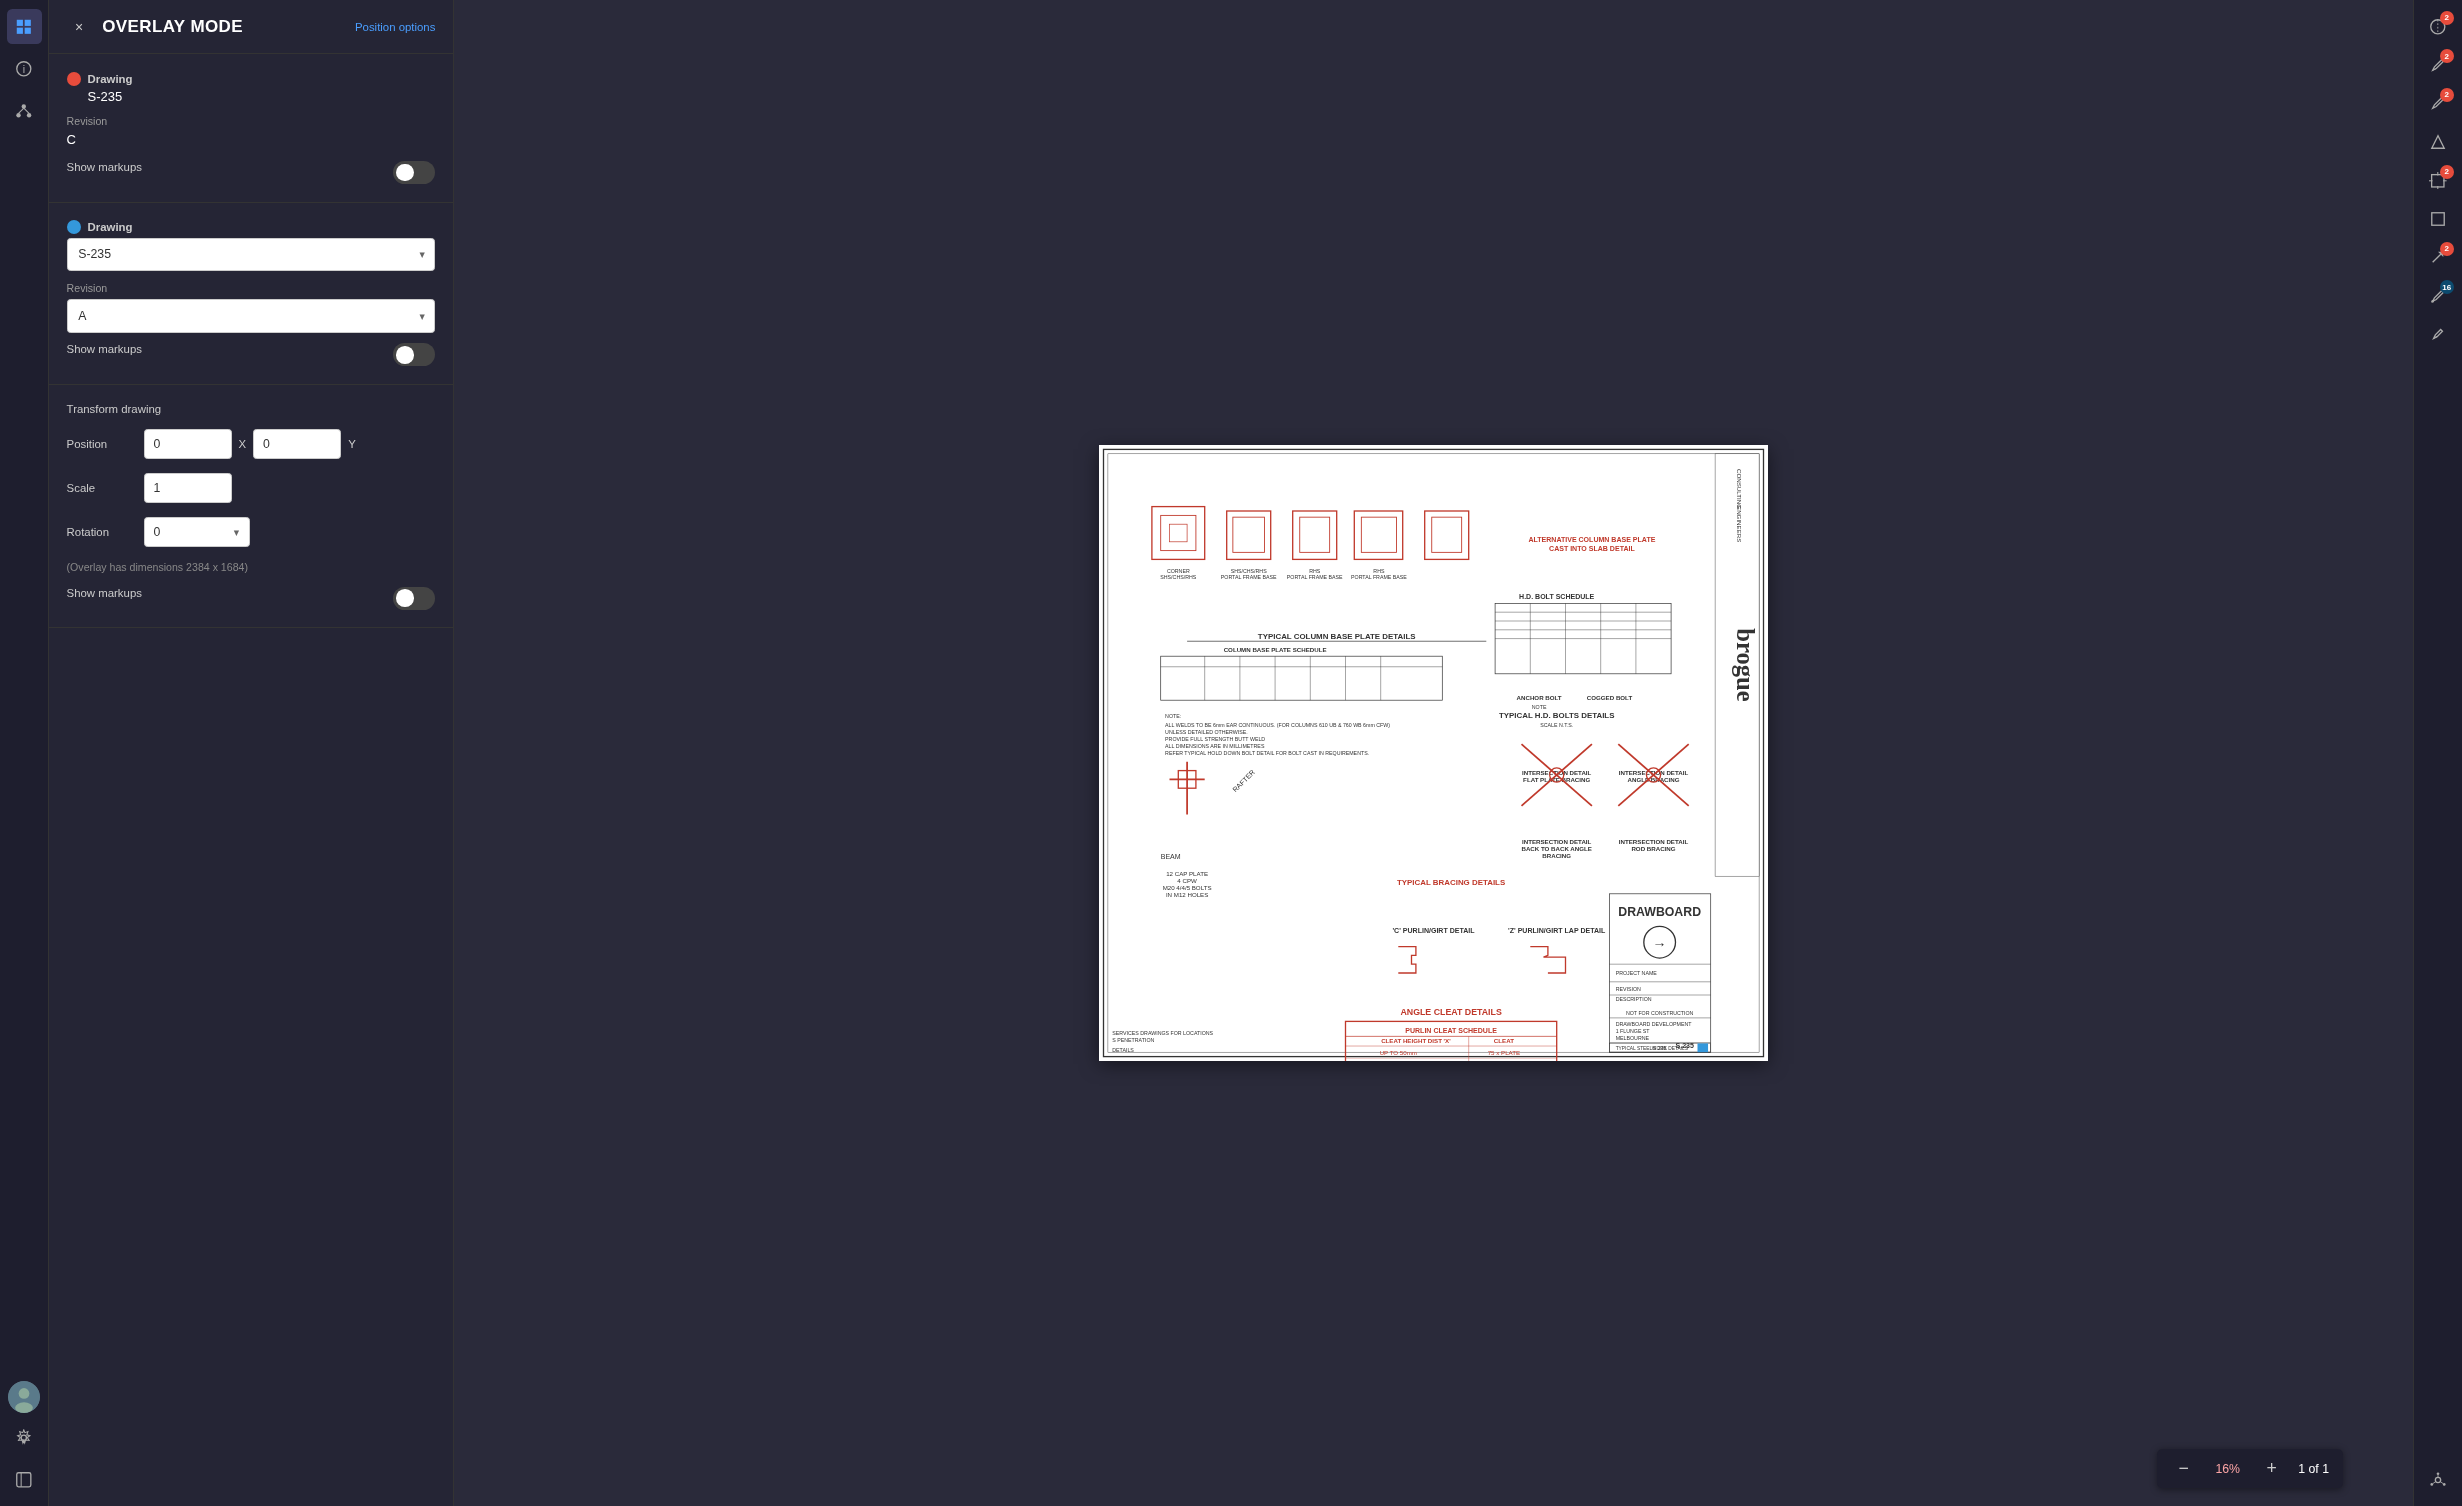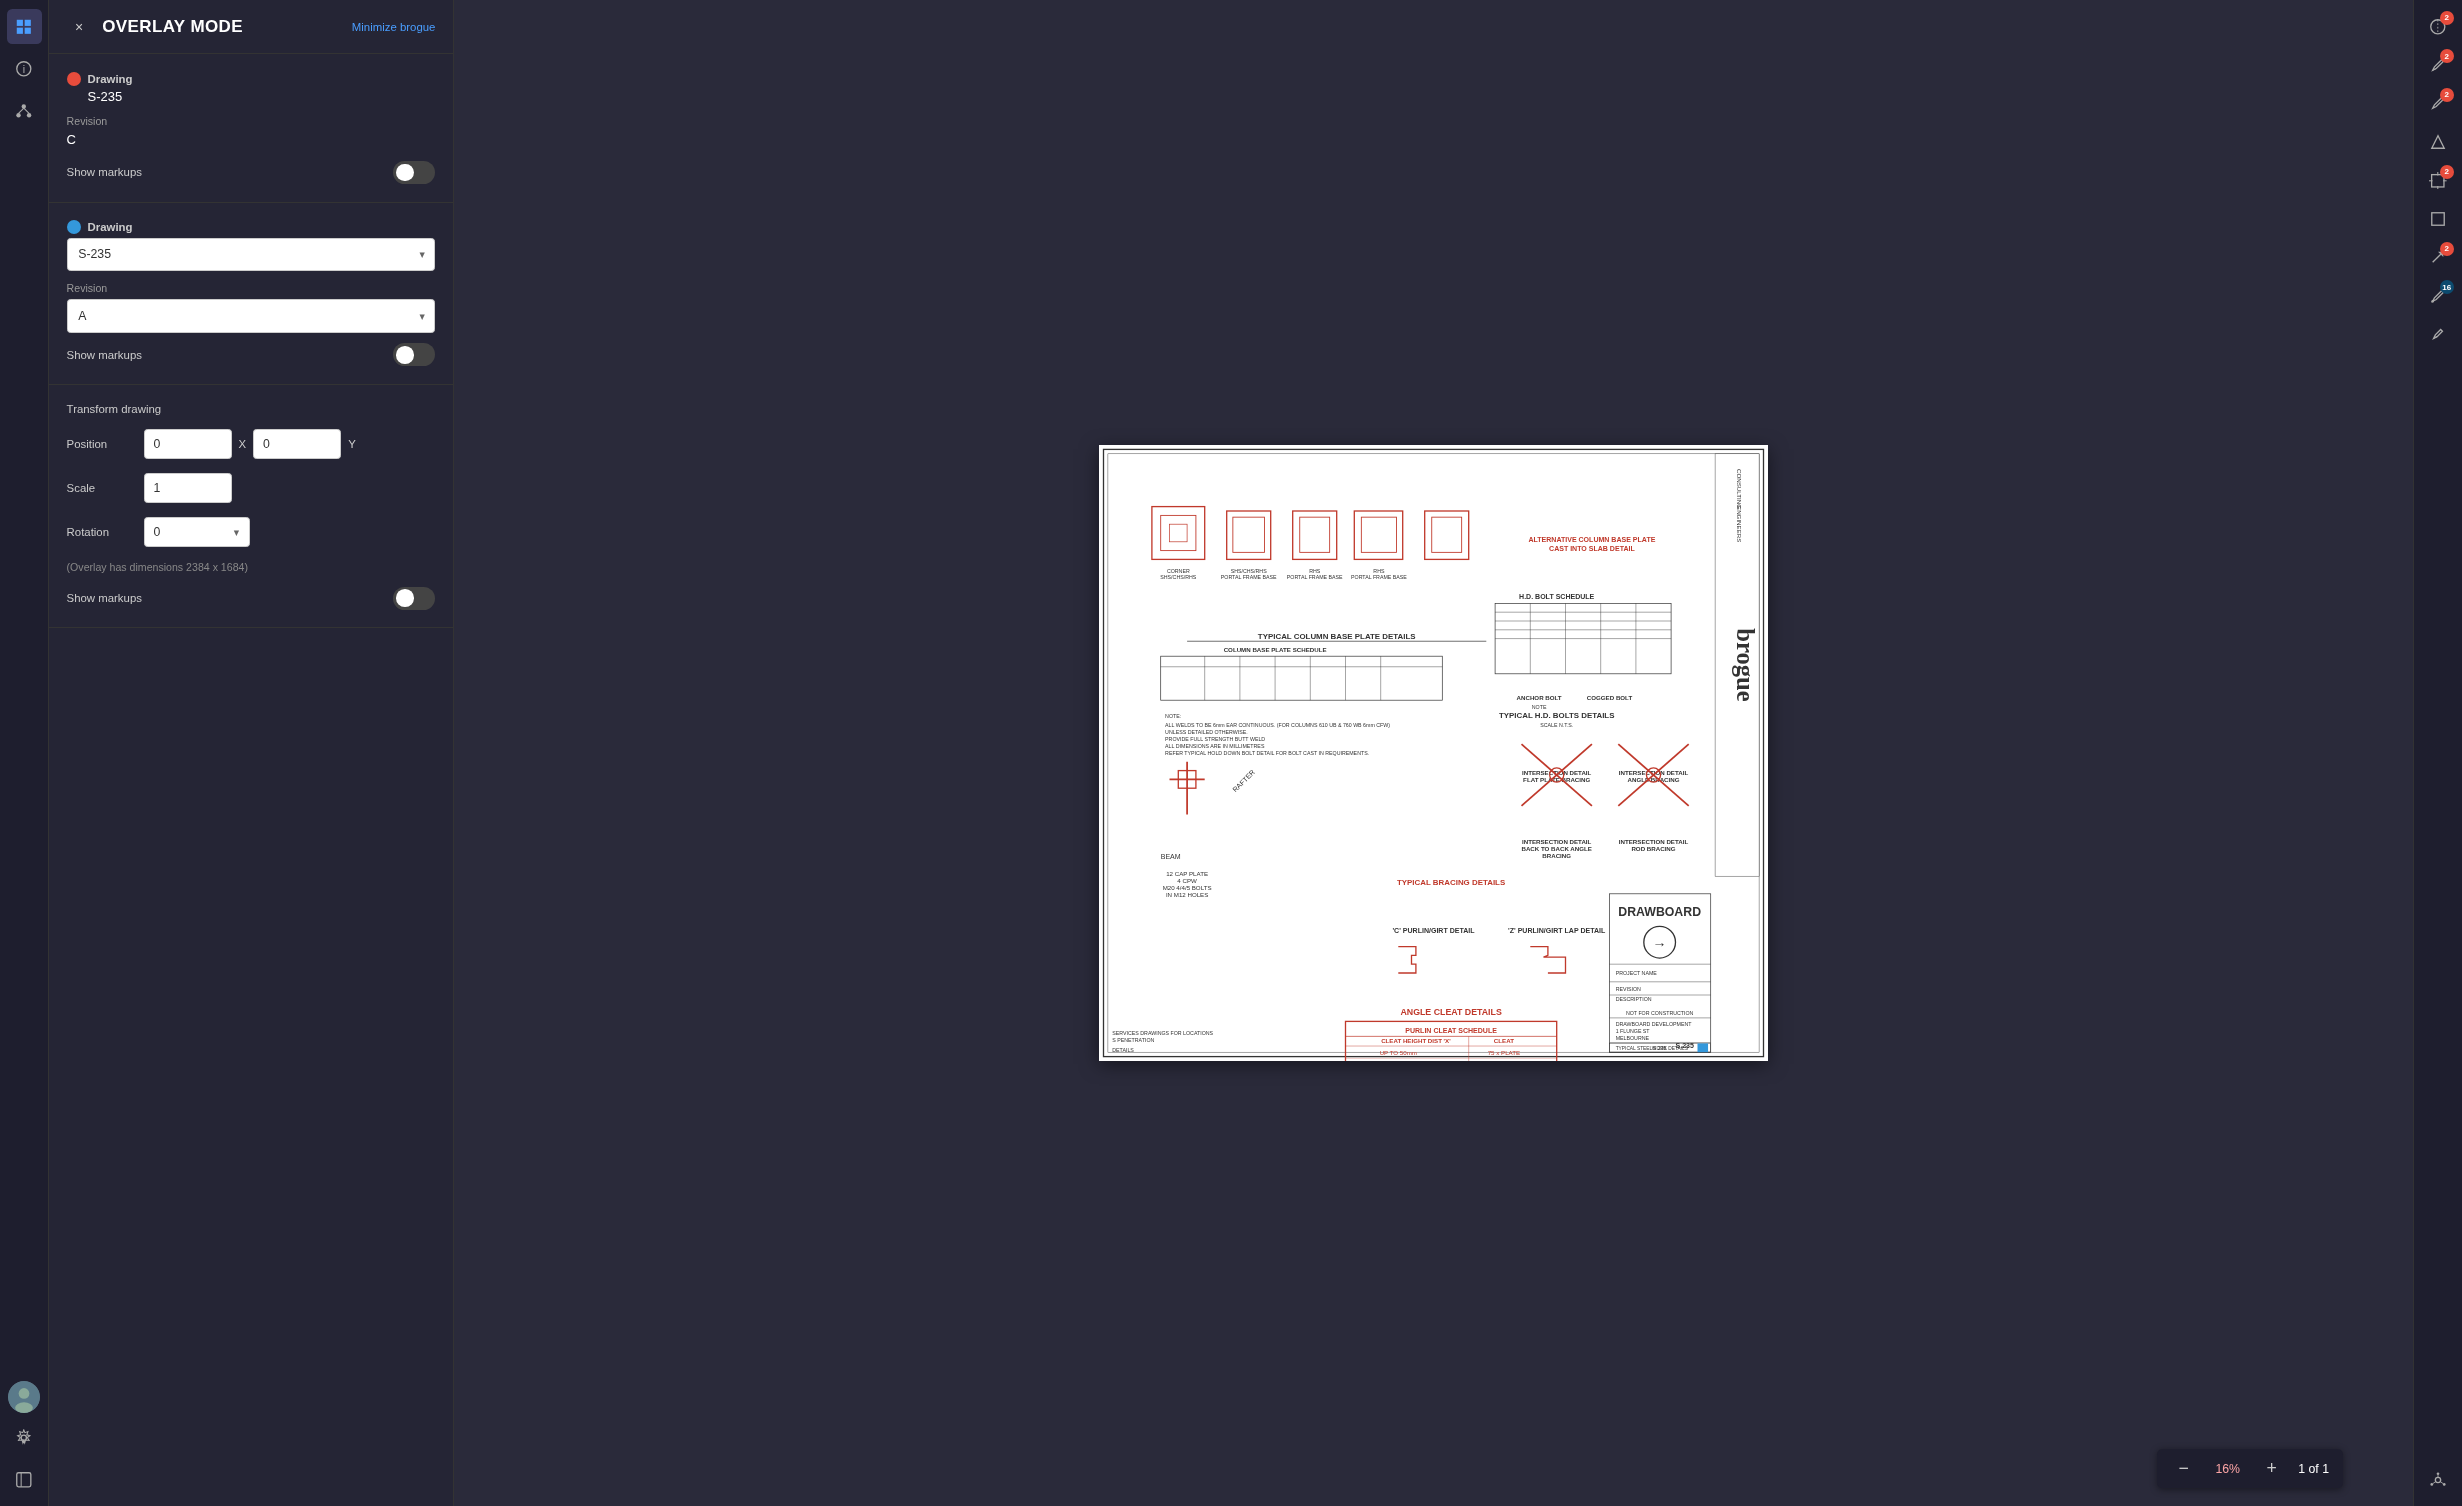--- a/index.html
+++ b/index.html
@@ -125,21 +125,21 @@
       margin-left: 0;
     }
     .drawing-section .revision-value {
       font-size: 13px;
       color: #fff;
       margin-left: 0;
       margin-bottom: 14px;
     }
     .show-markups-row {
       display: flex;
-      align-items: center;
+      align-items: flex-start;
       justify-content: space-between;
       margin-top: 3.5px;
     }
     .show-markups-label {
       font-size: 11.4px;
       color: #ccc;
     }
     .toggle {
       width: 42px;
       height: 23px;
@@ -399,21 +399,21 @@
       <line x1="7" y1="2" x2="7" y2="18" stroke="#aaa" stroke-width="1.2"></line>
     </svg>
   </div>
 </div>
 
 <div class="overlay-panel">
 
   <div class="overlay-header">
     <div class="close-btn">×</div>
     <div class="title">OVERLAY MODE</div>
-    <a class="minimize-link">Minimize brogue</a>
+    <a class="minimize-link">Position options</a>
   </div>
 
   <div class="drawing-section">
     <div class="drawing-label">
       <span class="dot red"></span>
       <span>Drawing</span>
     </div>
     <div class="drawing-number">S-235</div>
     <div class="field-label">Revision</div>
     <div class="revision-value">C</div>

